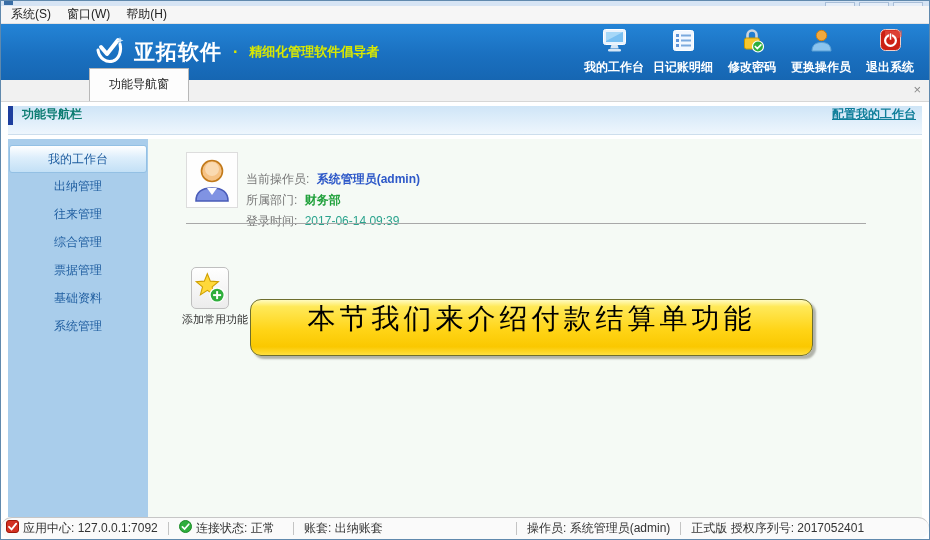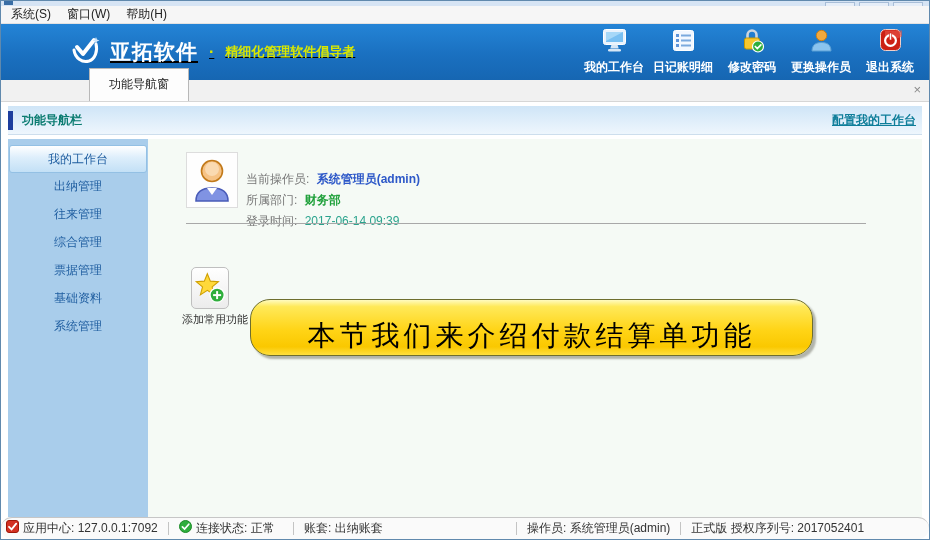--- a/index.html
+++ b/index.html
@@ -11,35 +11,35 @@
   .titlebar .tl-icon { position:absolute; left:3px; top:0; width:9px; height:4px; background:#3a6ea5; }
   .titlebar .win-btns { position:absolute; right:6px; top:1px; display:flex; gap:4px; }
   .titlebar .win-btns i { width:30px; height:4px; background:#e6eef8; border:1px solid #a8bed8; border-bottom:none; display:block; }
 
   
   .menubar { height:19px; background:#f6f6f6; border-bottom:1px solid #e2e2e2; display:flex; align-items:center; gap:16px; padding-left:10px; font-size:12px; color:#222; }
   .menubar span { cursor:default; }
 
   
   .bluebar { height:58px; background:linear-gradient(180deg,#2484d6 0%,#1a70c0 55%,#1666b2 100%); display:flex; align-items:center; }
-  .brand { display:flex; align-items:center; padding-left:66px; gap:9px;text-decoration:underline; }
+  .brand { display:flex; align-items:center; padding-left:90px; gap:9px; }
   .brand-name { color:#fff; font-size:21px; font-weight:bold; letter-spacing:1px; }
   .brand-dot { color:#d9e800; font-size:16px; font-weight:bold; margin:0 2px; }
   .brand-slogan { color:#d9e800; font-size:13px; font-weight:bold; }
   .hdr-toolbar { margin-left:auto; display:flex; align-items:flex-end; gap:7px; padding-right:8px; }
   .hdr-item { display:flex; flex-direction:column; align-items:center; gap:3px; min-width:62px; cursor:pointer; }
   .hdr-item span { color:#fff; font-size:12px; font-weight:bold; white-space:nowrap; }
 
   
   .tabstrip { height:22px; background:#f1f1f1; border-bottom:1px solid #d6d6d6; position:relative; display:flex; align-items:flex-end; }
   .tab { margin-left:88px; width:100px; height:33px; background:#fdfdfd; border:1px solid #b8b8b8; border-bottom:none; font-size:12px; color:#222; display:flex; align-items:center; justify-content:center; }
   .tab-close { position:absolute; right:8px; top:3px; font-size:13px; color:#8a8a8a; cursor:pointer; line-height:1; }
 
   
-  .panelheader { height:31px; margin:4px 7px; background:linear-gradient(180deg,#cfe5f7 0%,#eef6fd 100%); border-bottom:1px solid #cddeed; display:flex; align-items:center; }
+  .panelheader { height:31px; margin:4px 7px; background:linear-gradient(180deg,#cfe5f7 0%,#eef6fd 100%); border-bottom:1px solid #cddeed; display:flex; }
   .ph-accent { width:5px; height:19px; background:#1d3e9e; margin-right:9px; }
   .ph-title { font-size:12px; font-weight:bold; color:#0a7b70; }
   .ph-link { margin-left:auto; margin-right:6px; font-size:12px; font-weight:bold; color:#0f7e9a; text-decoration:underline; cursor:pointer; }
 
   
   .bodyrow { margin:0 7px; height:394px; display:flex; }
   .sidebar { width:140px; background:#a9cdeb; padding-top:6px; }
   .side-item { height:28px; line-height:27px; text-align:center; font-size:12px; color:#1d5c9f; cursor:pointer; margin:0 1px; }
   .side-item.selected { background:linear-gradient(180deg,#ffffff 0%,#ddeefb 45%,#c3e0f6 100%); border:1px solid #93c0e4; border-radius:3px; }
 
@@ -50,21 +50,21 @@
   .userinfo .lbl { color:#777; margin-right:4px; }
   .val-operator { color:#2d58c8; font-weight:bold; }
   .val-dept { color:#1fa03a; font-weight:bold;text-align:center; }
   .val-time { color:#2aa38d; }
   .divider { position:absolute; left:38px; right:56px; top:84px; border-top:1px solid #a8a8a8; }
 
   .addfav { position:absolute; left:34px; top:128px; width:56px; text-align:center; cursor:pointer; }
   .addfav-card { width:38px; height:42px; margin:0 auto; background:linear-gradient(180deg,#ffffff 0%,#ececec 100%); border:1px solid #bfbfbf; border-radius:5px; display:flex; align-items:center; justify-content:center; }
   .addfav-label { font-size:11px; color:#333; margin-top:3px; white-space:nowrap; }
 
-  .banner { position:absolute; left:102px; top:160px; width:563px; height:57px; border:1px solid #6e6e2e; border-radius:20px; background:linear-gradient(180deg,#fffbc0 0%,#ffe959 12%,#ffd416 55%,#fac800 85%,#ffdf3e 100%); box-shadow:3px 3px 2px rgba(120,120,110,0.55); display:flex; align-items:flex-end; justify-content:center; }
+  .banner { position:absolute; left:102px; top:160px; width:563px; height:57px; border:1px solid #6e6e2e; border-radius:11px; background:linear-gradient(180deg,#fffbc0 0%,#ffe959 12%,#ffd416 55%,#fac800 85%,#ffdf3e 100%); box-shadow:3px 3px 2px rgba(120,120,110,0.55); display:flex; align-items:flex-start; justify-content:center; }
   .banner span { font-family:"Liberation Serif","DejaVu Serif",serif; font-size:28px; color:#000; letter-spacing:4px; white-space:nowrap; }
 
   
   .statusbar { height:23px; background:#fafafa; border-top:1px solid #c6c6c6; display:flex; align-items:center; font-size:12px; color:#333;border-radius:11px; }
   .sb-seg { display:flex; align-items:center; gap:4px; white-space:nowrap; }
   .sb-sep { width:1px; height:13px; background:#c4c4c4; margin:0 10px; }
   .s1 { margin-left:5px; width:152px; }
   .s2 { width:104px; }
   .s3 { width:142px; }
   .sp-big { width:60px; }

